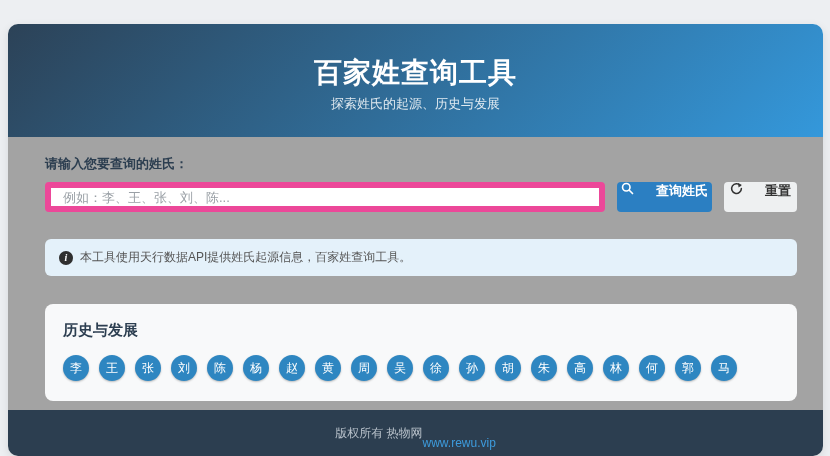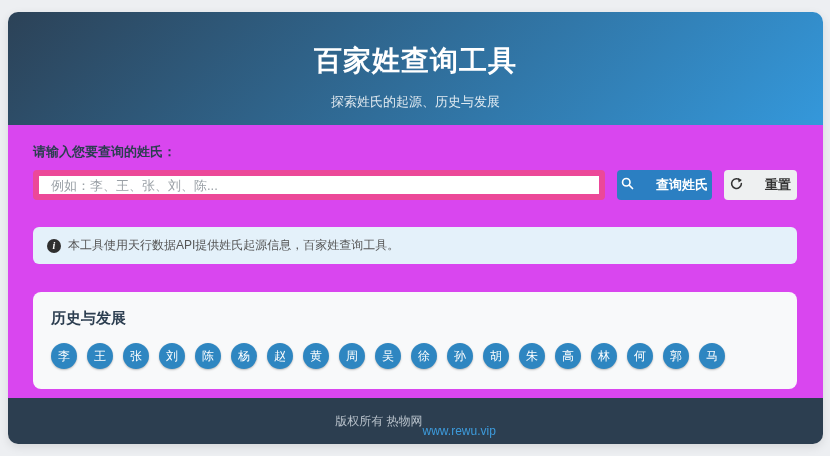--- a/index.html
+++ b/index.html
@@ -5,21 +5,21 @@
   * { box-sizing: border-box; margin: 0; padding: 0; }
   html, body { width: 830px; height: 456px; }
   body {
     background: #edeff2;
     font-family: "Liberation Sans", sans-serif;
     position: relative;
     overflow: hidden;
   }
   .card {
     position: absolute;
-    left: 8px; top: 12px;
+    left: 8px; top: 24px;
     width: 815px; height: 432px;
     background: #ffffff;
     border-radius: 10px;
     box-shadow: 0 3px 10px rgba(0,0,0,0.10);
     overflow: hidden;
     display: flex;
     flex-direction: column;
   }
   .header {
     height: 113px;
@@ -28,28 +28,28 @@
     text-align: center;
     color: #ffffff;
   }
   .header .title {
     margin-top: 30px;
     font-size: 28px;
     font-weight: bold;
     letter-spacing: 1px;
   }
   .header .subtitle {
-    margin-top: 13px;
+    margin-top: 3px;
     font-size: 13px;
     color: rgba(255,255,255,0.85);
   }
   .body {
     flex: 1;
-    background: #d946ef;
-    padding: 18px 26px 0 25px;
+    background: #a3a3a3;
+    padding: 18px 26px 0 37px;
   }
   .search-label {
     font-size: 13px;
     font-weight: bold;
     color: #2c3e50;
     margin-bottom: 9px;
   }
   .search-row { display: flex; gap: 12px; align-items: center; }
   .search-input {
     flex: 1;
@@ -63,21 +63,21 @@
     outline: none;
   }
   .search-input::placeholder { color: #9aa0a6; }
   .btn {
     height: 30px;
     border: none;
     border-radius: 4px;
     font-size: 13px;
     font-weight: bold;
     display: inline-flex;
-    align-items: center;
+    align-items: flex-start;
     justify-content: center;
     gap: 22px;
     cursor: pointer;
     font-family: "Liberation Sans", sans-serif;
     flex-shrink: 0;
   }
   .btn-query { width: 95px; background: #2b7fc2; color: #ffffff; }
   .btn-reset { width: 73px; background: #eef0f1; color: #333333; }
   .notice {
     margin-top: 27px;

